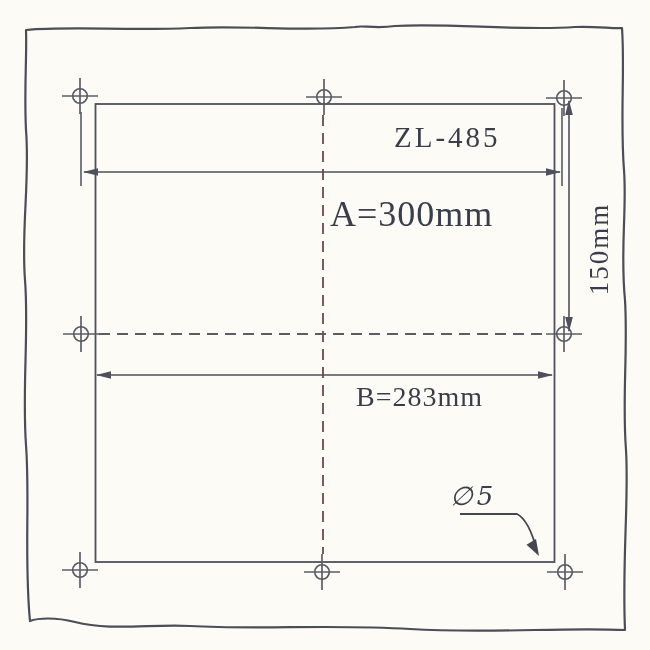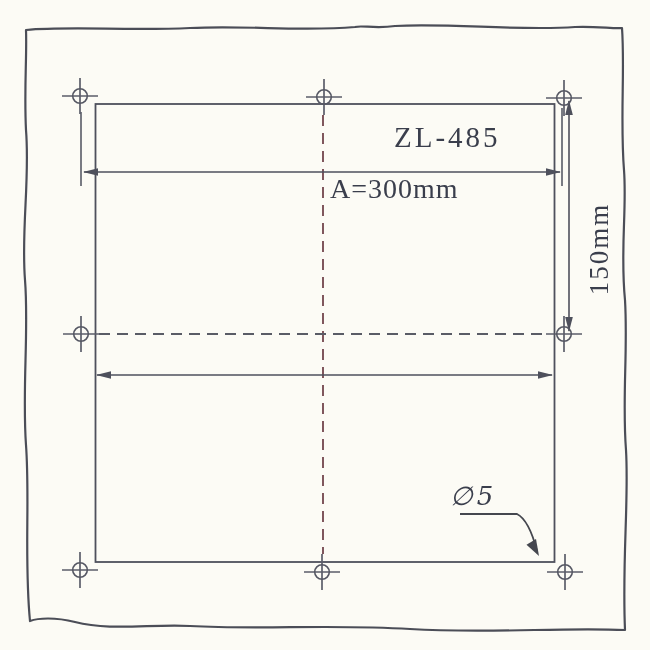--- a/index.html
+++ b/index.html
@@ -24,22 +24,22 @@
     white-space: nowrap;
     -webkit-user-select: none;
     user-select: none;
   }
   .model-label {
     left: 394px; top: 121px;
     font-size: 29px;
     letter-spacing: 3px;
   }
   .dim-a-label {
-    left: 330px; top: 173px;
-    font-size: 28px;
+    left: 330px; top: 193px;
+    font-size: 36px;
     letter-spacing: 1px;
   }
   .dim-b-label {
     left: 356px; top: 381px;
     font-size: 28px;
     letter-spacing: 1px;
   }
   .dim-side-label {
     left: 549px; top: 233px;
     width: 100px; height: 32px;
@@ -129,18 +129,19 @@
       <use href="#xhair" x="80" y="570"></use>
       <use href="#xhair" x="322" y="572"></use>
       <use href="#xhair" x="565" y="572"></use>
     </g>
   </svg>
 
   <div class="label model-label">ZL-485</div>
 
   <div class="label dim-a-label">A=300mm</div>
 
+  <div class="label dim-b-label">B=283mm</div>
 
   <div class="label dim-side-label">150mm</div>
 
   <div class="label hole-label">∅5</div>
 
 </div>
 
 </body></html>

